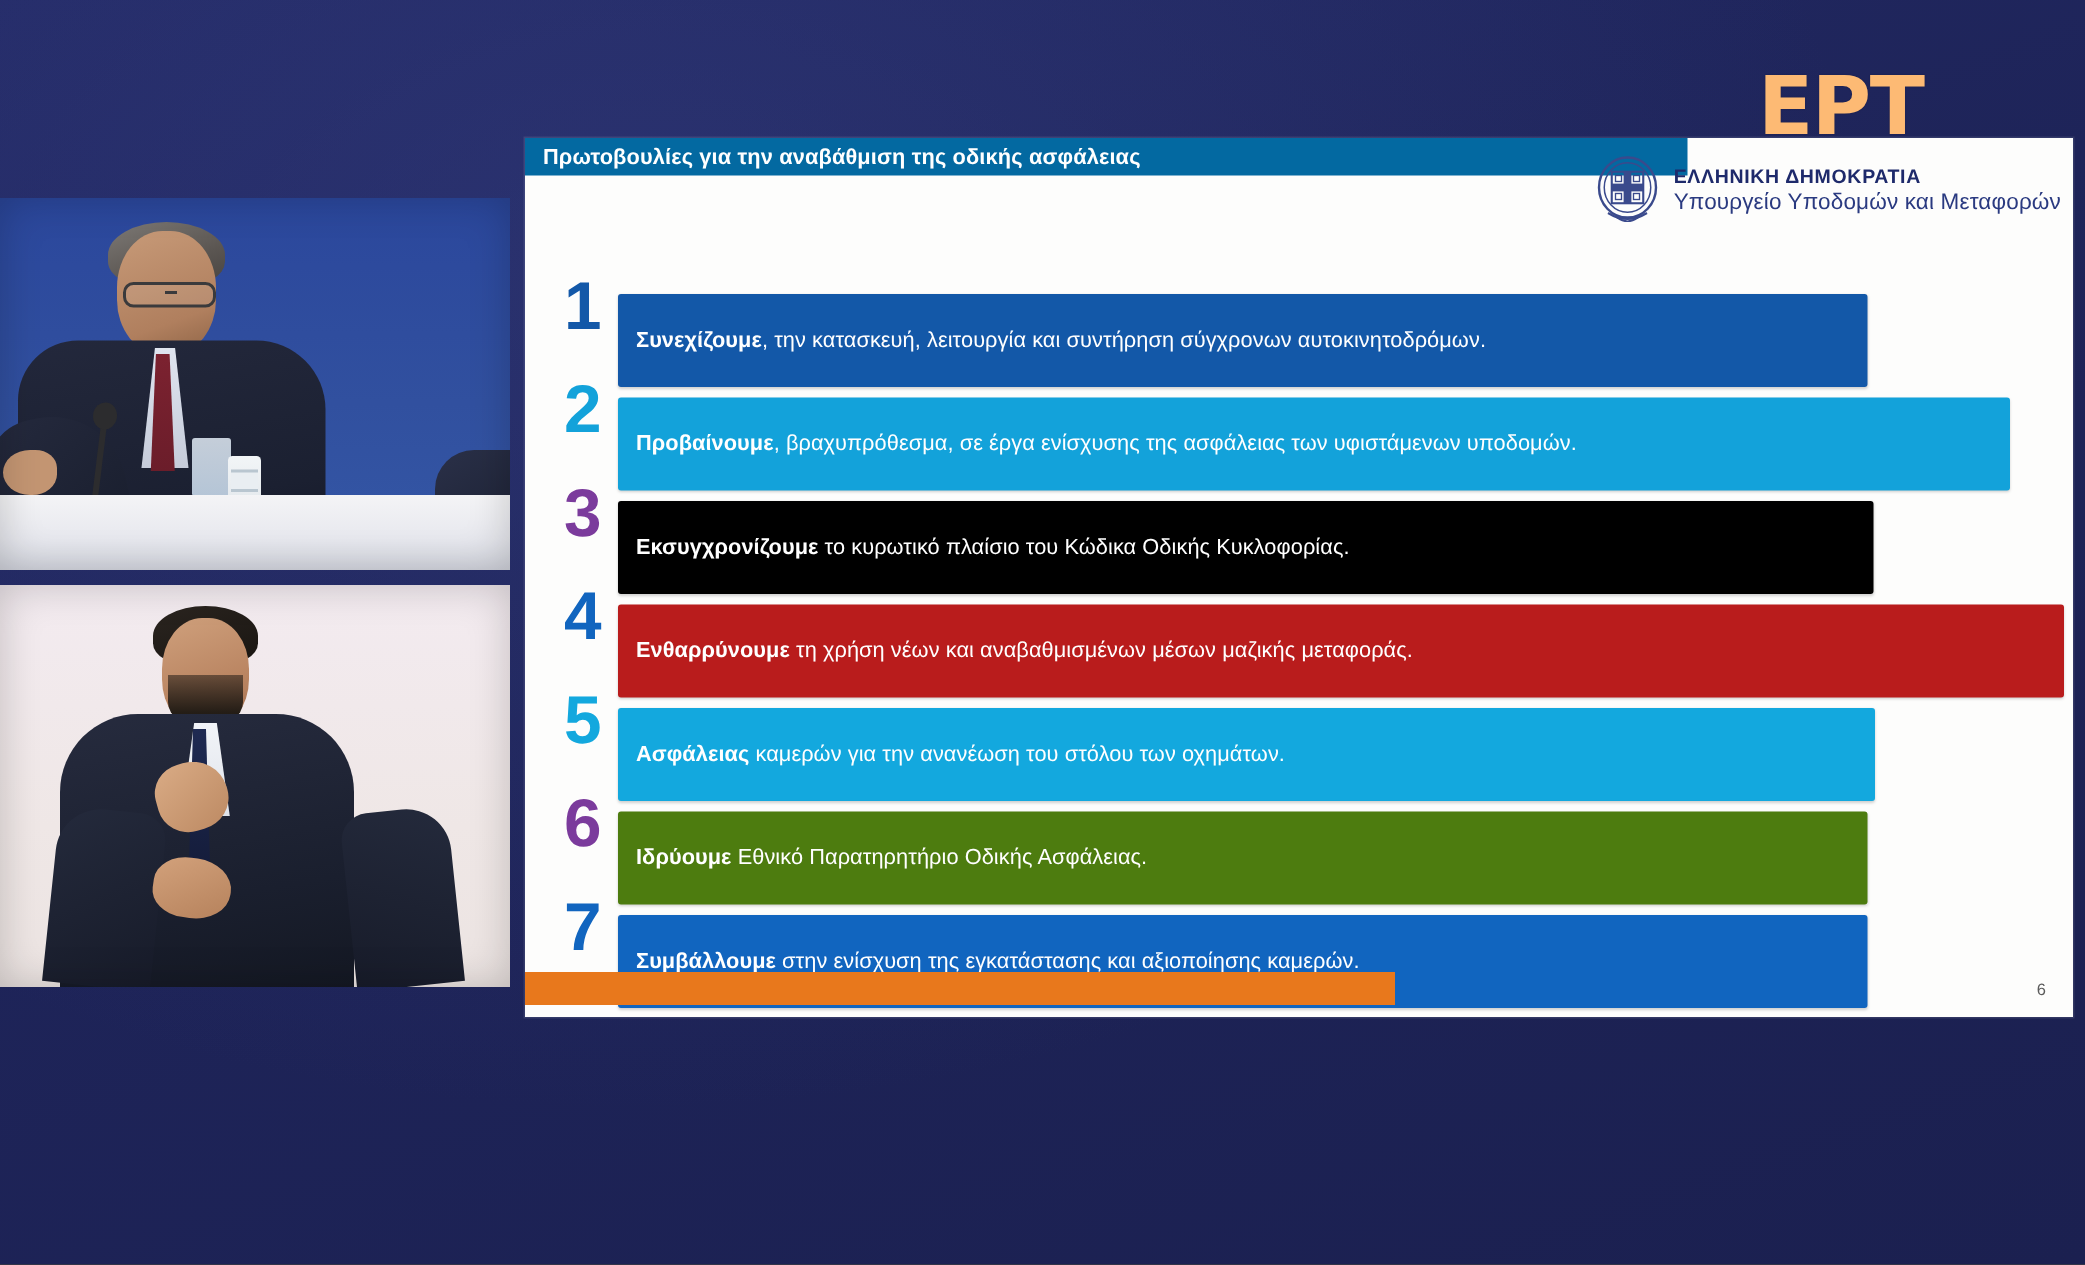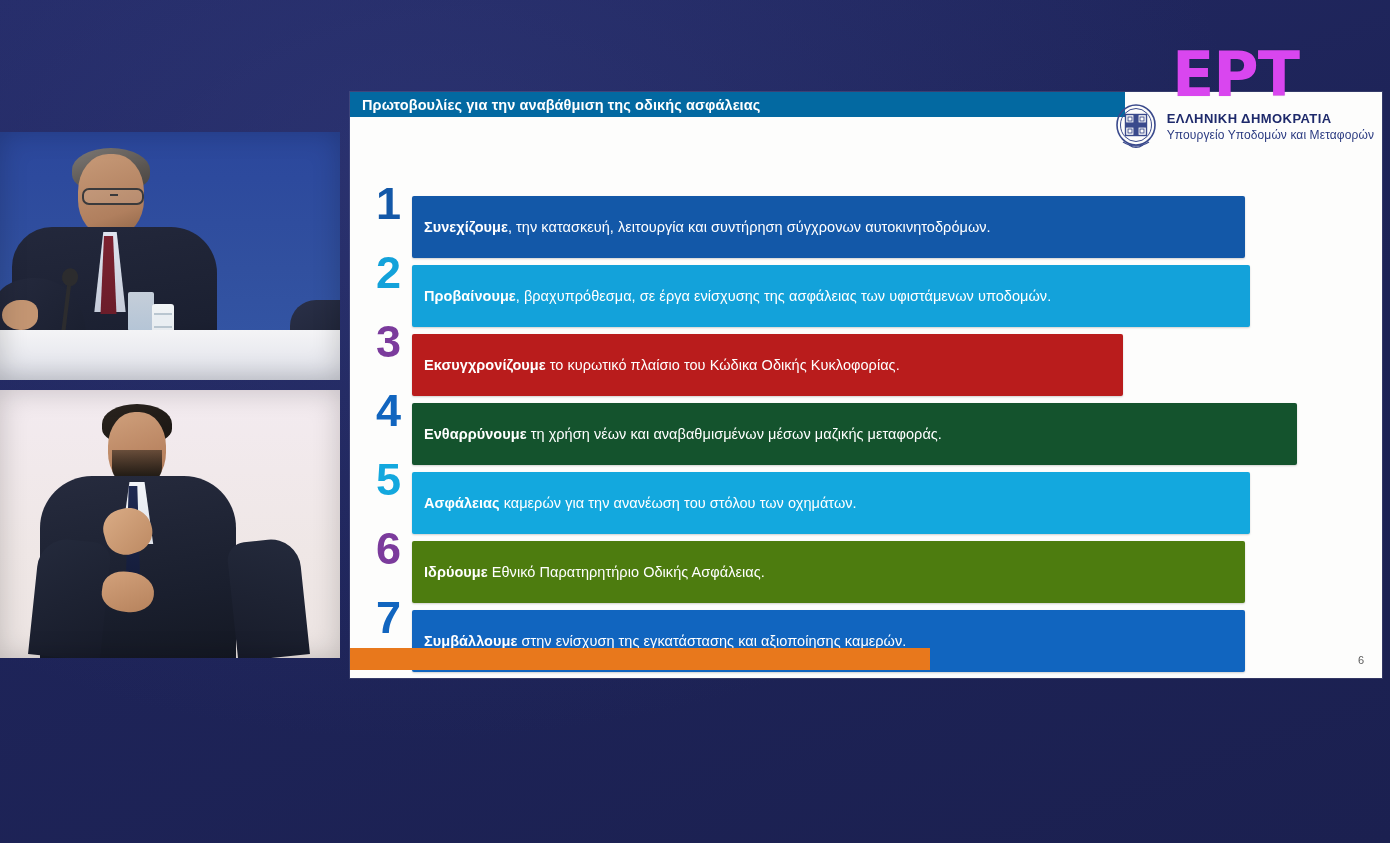--- a/index.html
+++ b/index.html
@@ -348,21 +348,21 @@
   }
   .logo-l1 {
     color: #1e2a6b;
     font-size: 13px;
     font-weight: bold;
     letter-spacing: 0.45px;
     white-space: nowrap;
   }
   .logo-l2 {
     color: #2a3a80;
-    font-size: 12px;
+    font-size: 15px;
     letter-spacing: 0.1px;
     white-space: nowrap;
   }
 
   
   .rows {
     position: absolute;
     left: 14px;
     top: 80px;
     right: 0;
@@ -419,22 +419,22 @@
     bottom: 12px;
     color: #5b5b5b;
     font-size: 11px;
   }
 
   
   .ert {
     position: absolute;
     left: 1172px;
     top: 44px;
-    color: #d946ef;
-    font-size: 62px;
+    color: #fdba74;
+    font-size: 54px;
     font-weight: bold;
     letter-spacing: -1px;
     line-height: 1;
     font-family: "DejaVu Sans", sans-serif;
     z-index: 5;
     text-shadow: 0 0 1px rgba(0,0,0,0.25);
   }
 </style>
 </head>
 <body>
@@ -502,33 +502,33 @@
 
     <div class="rows" id="rows">
         <div class="row">
           <div class="row-num" style="color: rgb(19, 88, 168);">1</div>
           <div class="row-bar" style="background: rgb(19, 88, 168); width: 833px;">
             <div class="txt"><b>Συνεχίζουμε</b><span>, την κατασκευή, λειτουργία και συντήρηση σύγχρονων αυτοκινητοδρόμων.</span></div>
           </div>
         </div>
         <div class="row">
           <div class="row-num" style="color: rgb(19, 162, 218);">2</div>
-          <div class="row-bar" style="background: rgb(19, 162, 218); width: 838px;">
+          <div class="row-bar" style="background: rgb(19, 162, 218); width: 928px;">
             <div class="txt"><b>Προβαίνουμε</b><span>, βραχυπρόθεσμα, σε έργα ενίσχυσης της ασφάλειας των υφιστάμενων υποδομών.</span></div>
           </div>
         </div>
         <div class="row">
           <div class="row-num" style="color: rgb(123, 59, 156);">3</div>
-          <div class="row-bar" style="background: #b91c1c; width: 711px;">
+          <div class="row-bar" style="background: #000000; width: 837px;">
             <div class="txt"><b>Εκσυγχρονίζουμε</b><span> το κυρωτικό πλαίσιο του Κώδικα Οδικής Κυκλοφορίας.</span></div>
           </div>
         </div>
         <div class="row">
           <div class="row-num" style="color: rgb(17, 101, 191);">4</div>
-          <div class="row-bar" style="background: #14532d; width: 885px;">
+          <div class="row-bar" style="background: #b91c1c; width: 964px;">
             <div class="txt"><b>Ενθαρρύνουμε</b><span> τη χρήση νέων και αναβαθμισμένων μέσων μαζικής μεταφοράς.</span></div>
           </div>
         </div>
         <div class="row">
           <div class="row-num" style="color: rgb(19, 168, 222);">5</div>
           <div class="row-bar" style="background: rgb(19, 168, 222); width: 838px;">
             <div class="txt"><b>Ασφάλειας</b><span> καμερών για την ανανέωση του στόλου των οχημάτων.</span></div>
           </div>
         </div>
         <div class="row">

